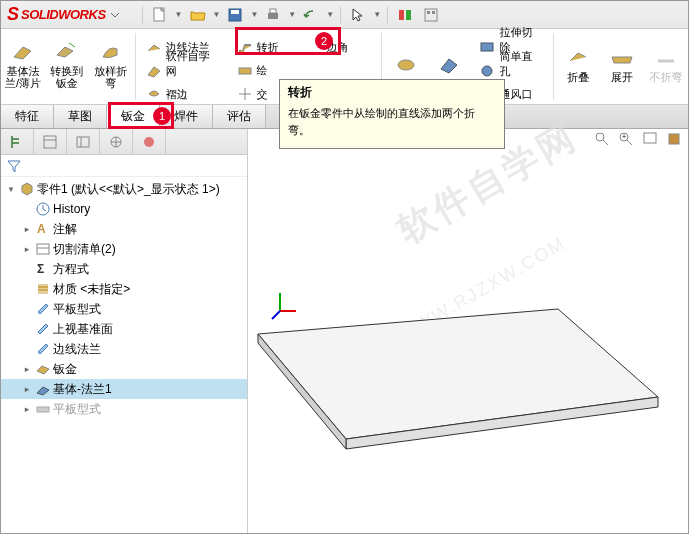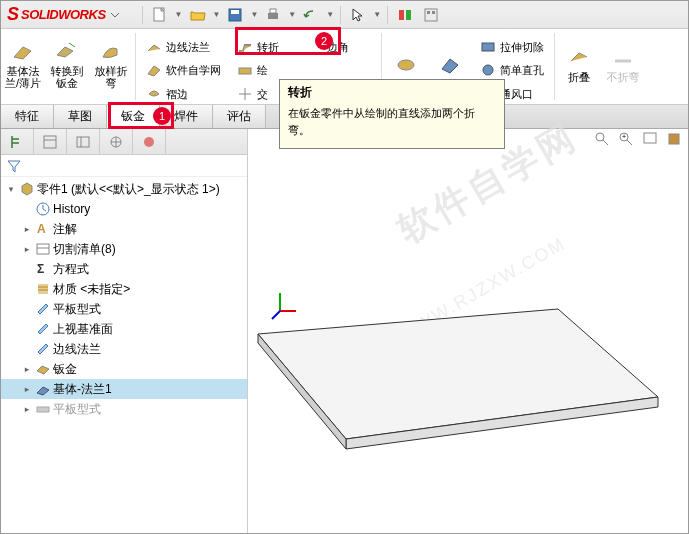--- a/index.html
+++ b/index.html
@@ -227,20 +227,26 @@
         <span>通风口</span>
       </div>
   </div>
   <div style="width:1px;background:#ddd;margin:4px 2px"></div>
   <div class="big-btn">
     <svg class="big-btn-icon">
         <path d="M4 16 L12 8 L20 12" fill="#d4b050" stroke="#888"></path>
       </svg>
     <span>折叠</span>
   </div>
+  <div class="big-btn">
+    <svg class="big-btn-icon">
+        <path d="M2 12 L22 12 L20 18 L4 18 Z" fill="#d4b050" stroke="#888"></path>
+      </svg>
+    <span>展开</span>
+  </div>
   <div class="big-btn disabled">
     <svg class="big-btn-icon">
         <path d="M4 16 L20 16" stroke="#ccc" stroke-width="3"></path>
       </svg>
     <span>不折弯</span>
   </div>
 
   <div class="red-box" style="left:234px; top:-2px; width:106px; height:28px;"></div>
   <div class="red-badge" style="left:314px; top:3px;">
       <span>2</span>
@@ -348,21 +354,21 @@
           </div>
           <div class="tree-row">
             <span class="indent" style="width:14px"></span>
             <span class="expand">▸</span>
             <span class="node-icon">
               <svg width="16" height="16">
                 <rect x="2" y="3" width="12" height="10" fill="none" stroke="#888"></rect>
                 <line x1="2" y1="7" x2="14" y2="7" stroke="#888"></line>
               </svg>
             </span>
-            <span>切割清单(8)</span>
+            <span>切割清单(2)</span>
           </div>
           <div class="tree-row">
             <span class="indent" style="width:14px"></span>
             <span class="expand"></span>
             <span class="node-icon">
               <svg width="16" height="16">
                 <text x="2" y="12" font-size="12" fill="#333" font-weight="bold">Σ</text>
               </svg>
             </span>
             <span>方程式</span>

